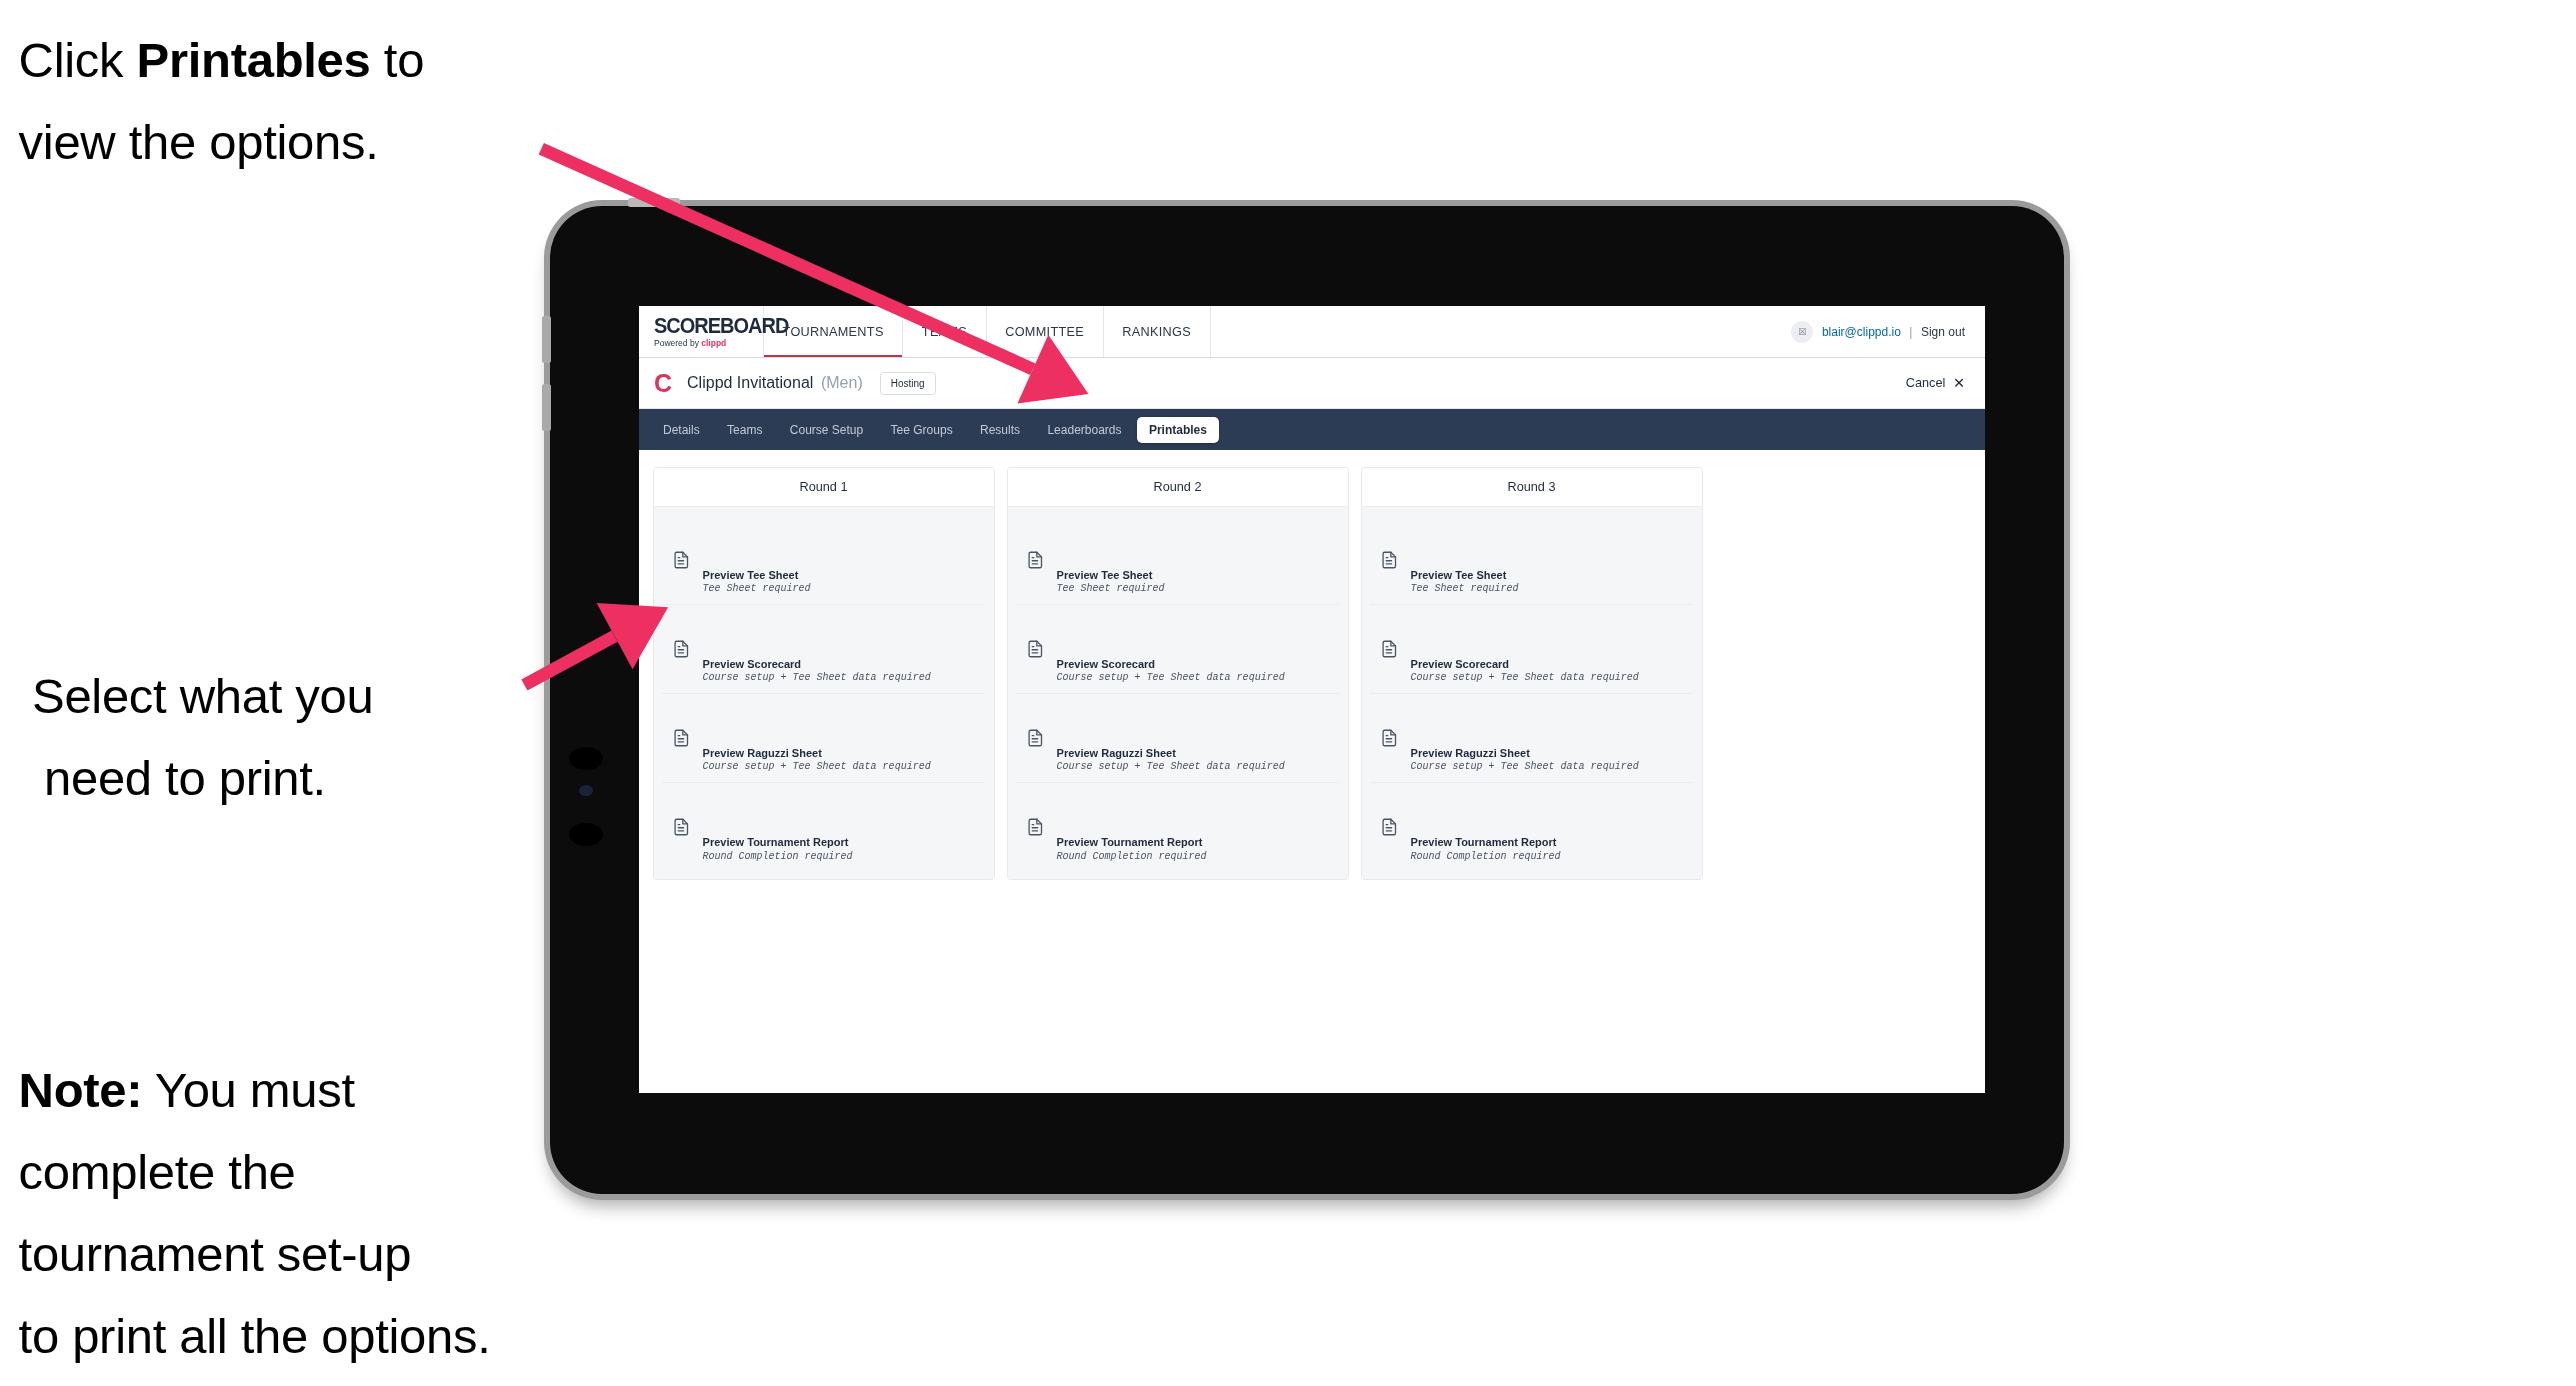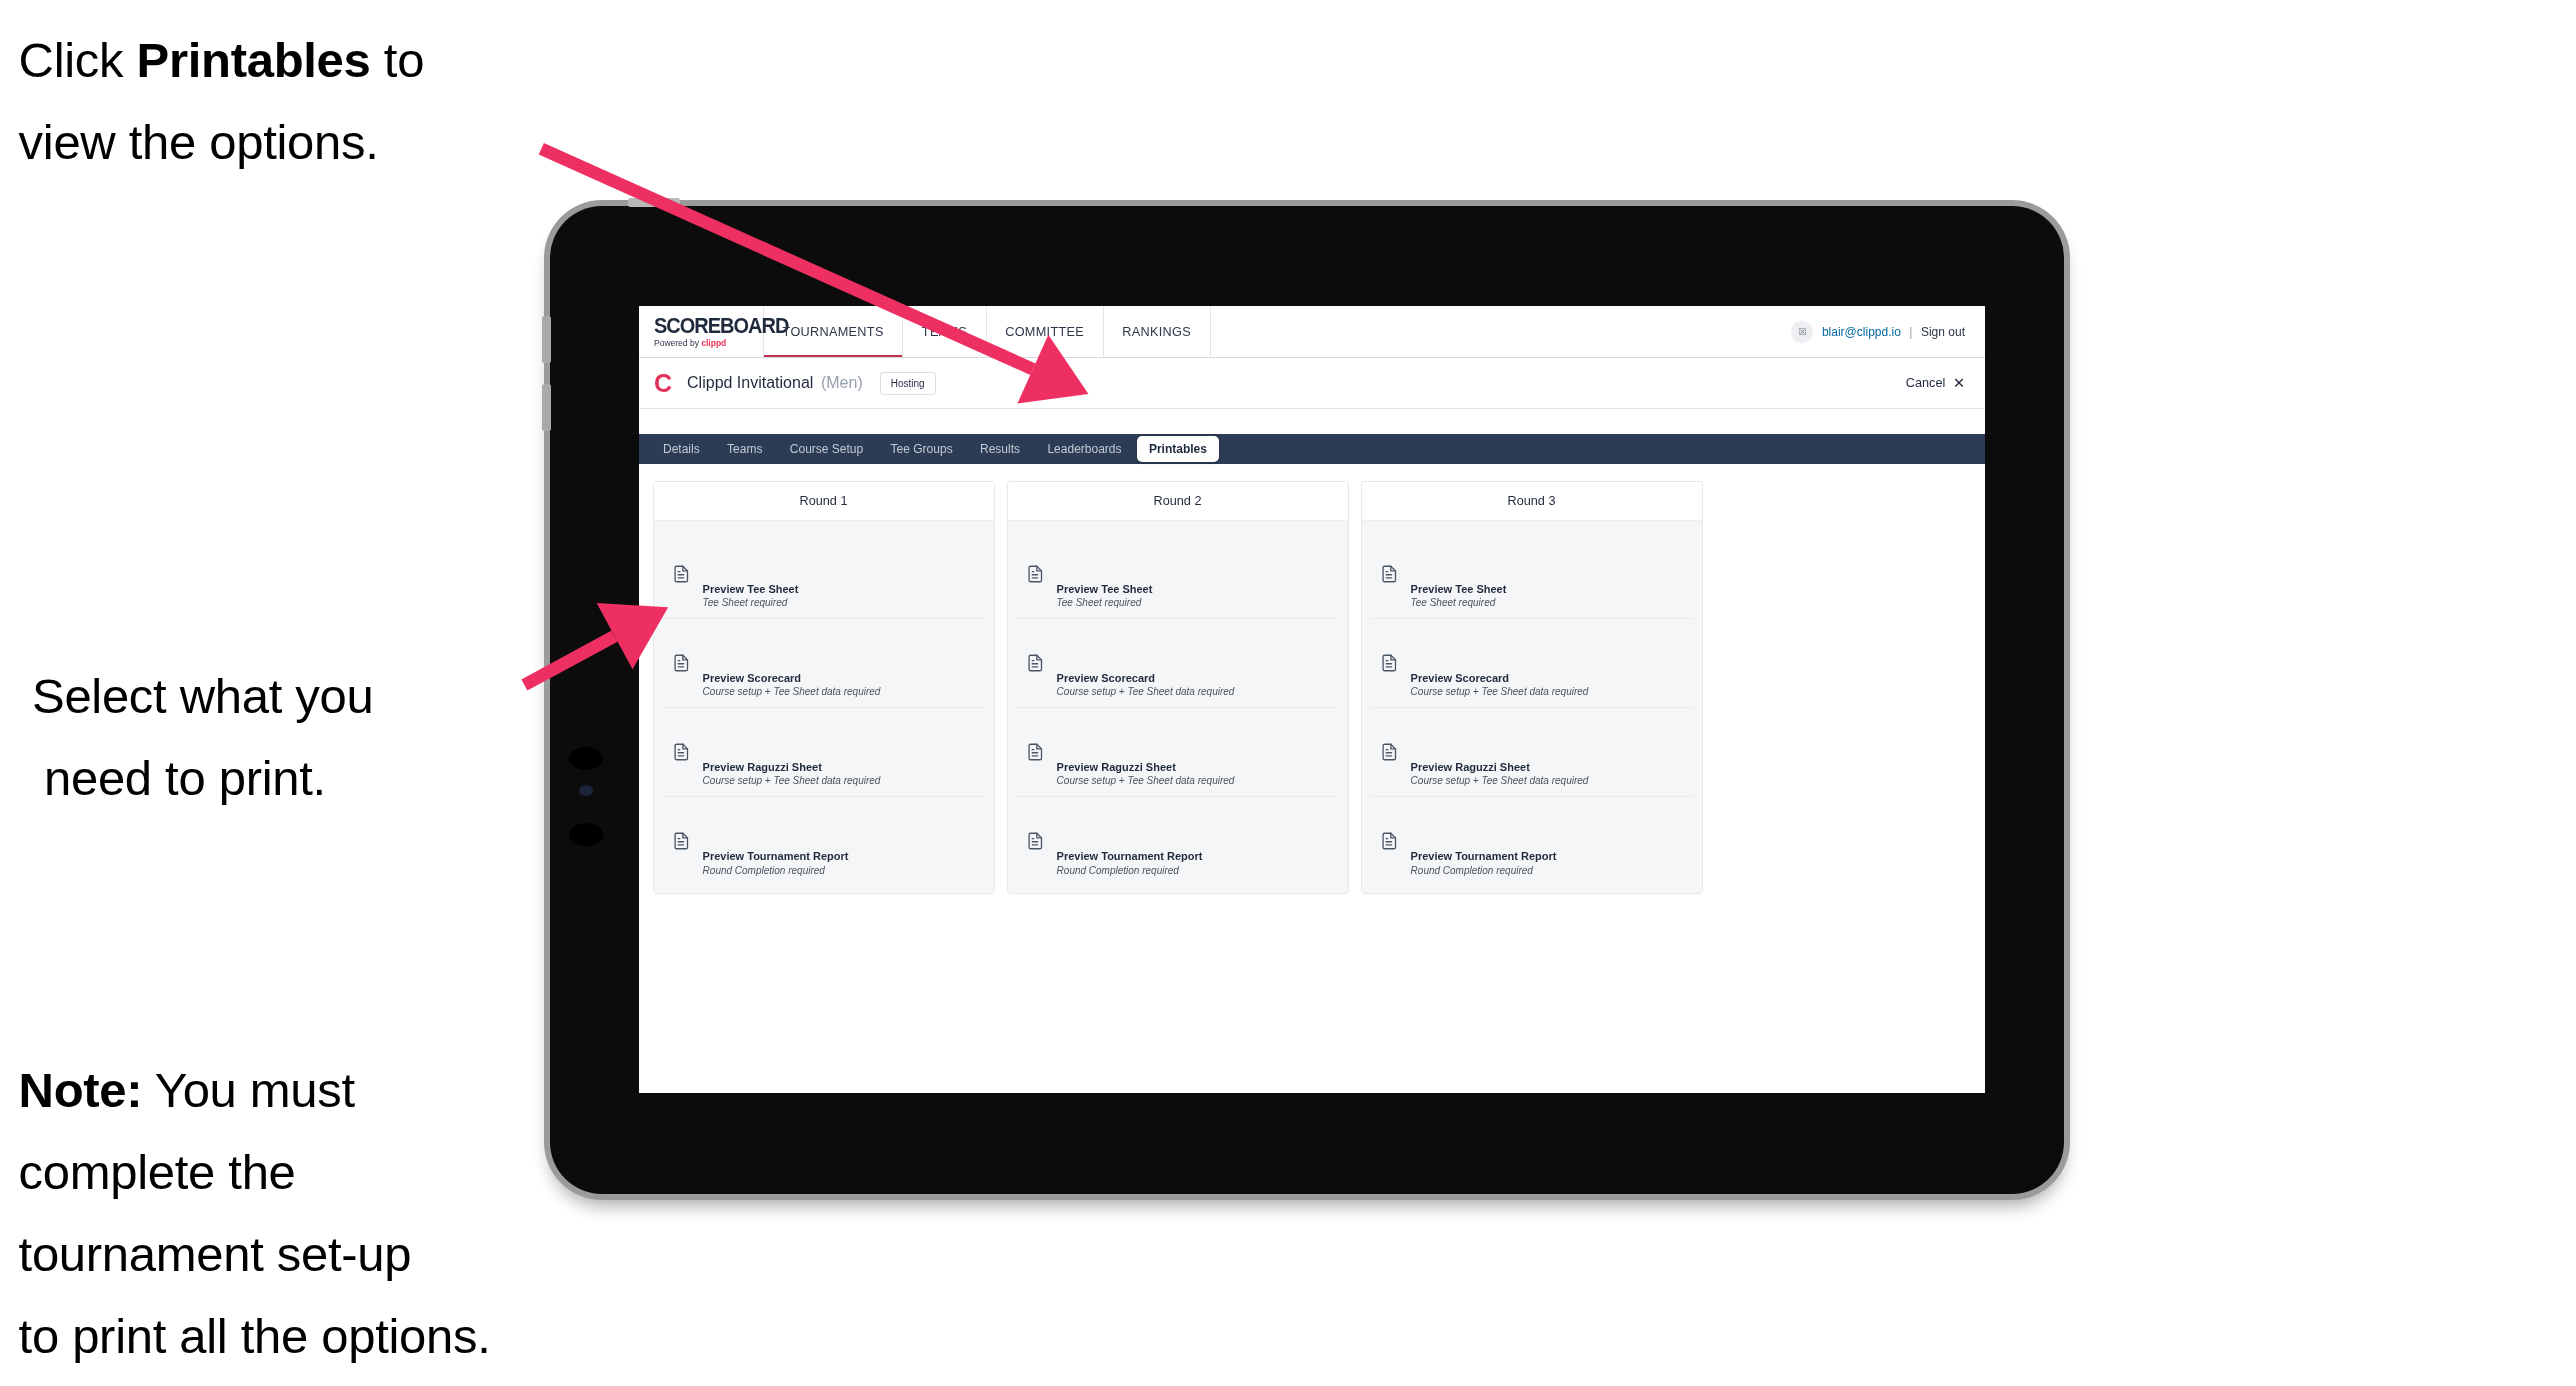--- a/index.html
+++ b/index.html
@@ -138,22 +138,22 @@
     cursor: pointer; background: #fff;
   }
   .cancel-btn {
     margin-left: auto; display: flex; align-items: center; gap: 7.6px;
     font-size: 12.7px; color: #1f2a3c; cursor: pointer; text-align: center;
   }
   .x-glyph { font-size: 14.4px; line-height: 1; }
 
   
   .tabstrip {
-    height: 30px; background: #2d3c55;
-    display: flex; align-items: center; padding: 0 12px; gap: 3.4px; margin-top: 25px;
+    height: 41px; background: #2d3c55;
+    display: flex; align-items: center; padding: 0 12px; gap: 3.4px;
   }
   .tab {
     padding: 6px 12px; font-size: 12px; color: #c3cad6;
     border-radius: 5px; cursor: pointer; white-space: nowrap;
   }
   .tab.active {
     background: #ffffff; color: #1f2a3c; font-weight: 700;
     box-shadow: 0 0.8px 2.5px rgba(0,0,0,0.25);
   }
 
@@ -173,21 +173,21 @@
   .round-body { background: #f5f6f8; padding: 8.5px; }
   .doc-row {
     display: flex; align-items: center; gap: 12px;
     padding: 9.3px 10px; background: #f5f6f8;
     border-bottom: 0.8px solid #e9ebee; cursor: pointer;
   }
   .doc-row:last-child { border-bottom: none; }
   .doc-icon { flex: 0 0 18.6px; height: 22px; color: #4a5564; }
   .doc-text { display: flex; flex-direction: column; gap: 2.5px; margin-top: 44px; }
   .doc-title { font-size: 11px; font-weight: 700; color: #1f2a3c; }
-  .doc-sub { font-size: 10px; font-style: italic; color: #49525f; }
+  .doc-sub { font-size: 10px; font-style: italic; color: #49525f; font-family: Liberation Mono, monospace; }
 </style>
 </head>
 <body>
 
 <div class="stage">
 
   <div class="anno" id="anno-top"><span><span>Click </span><b>Printables</b><span> to</span></span>
 <span>view the options.</span></div>
 
   <div class="anno" id="anno-mid"><span>Select what you</span>

